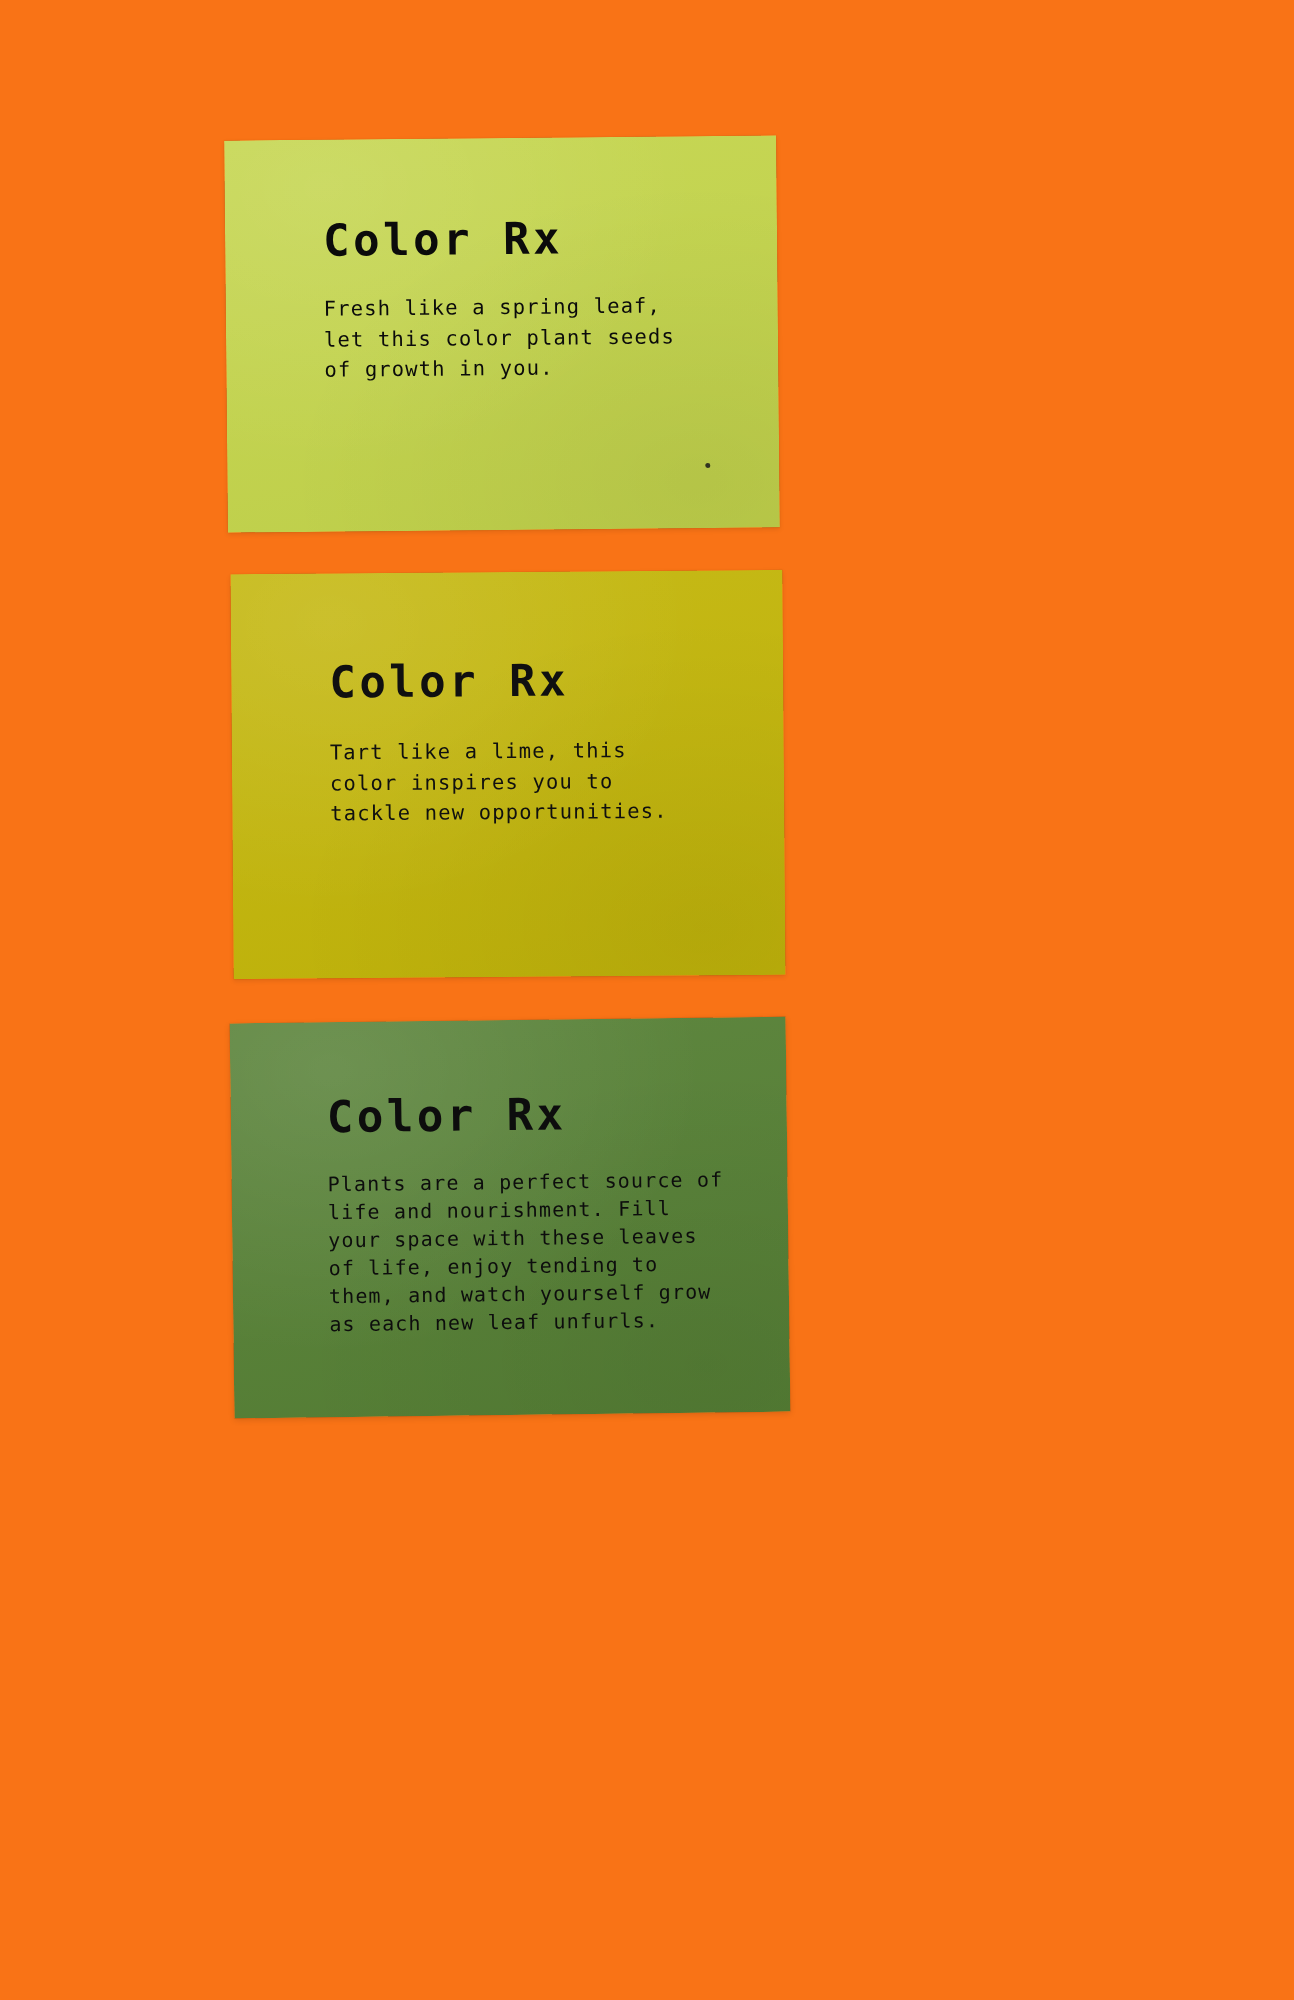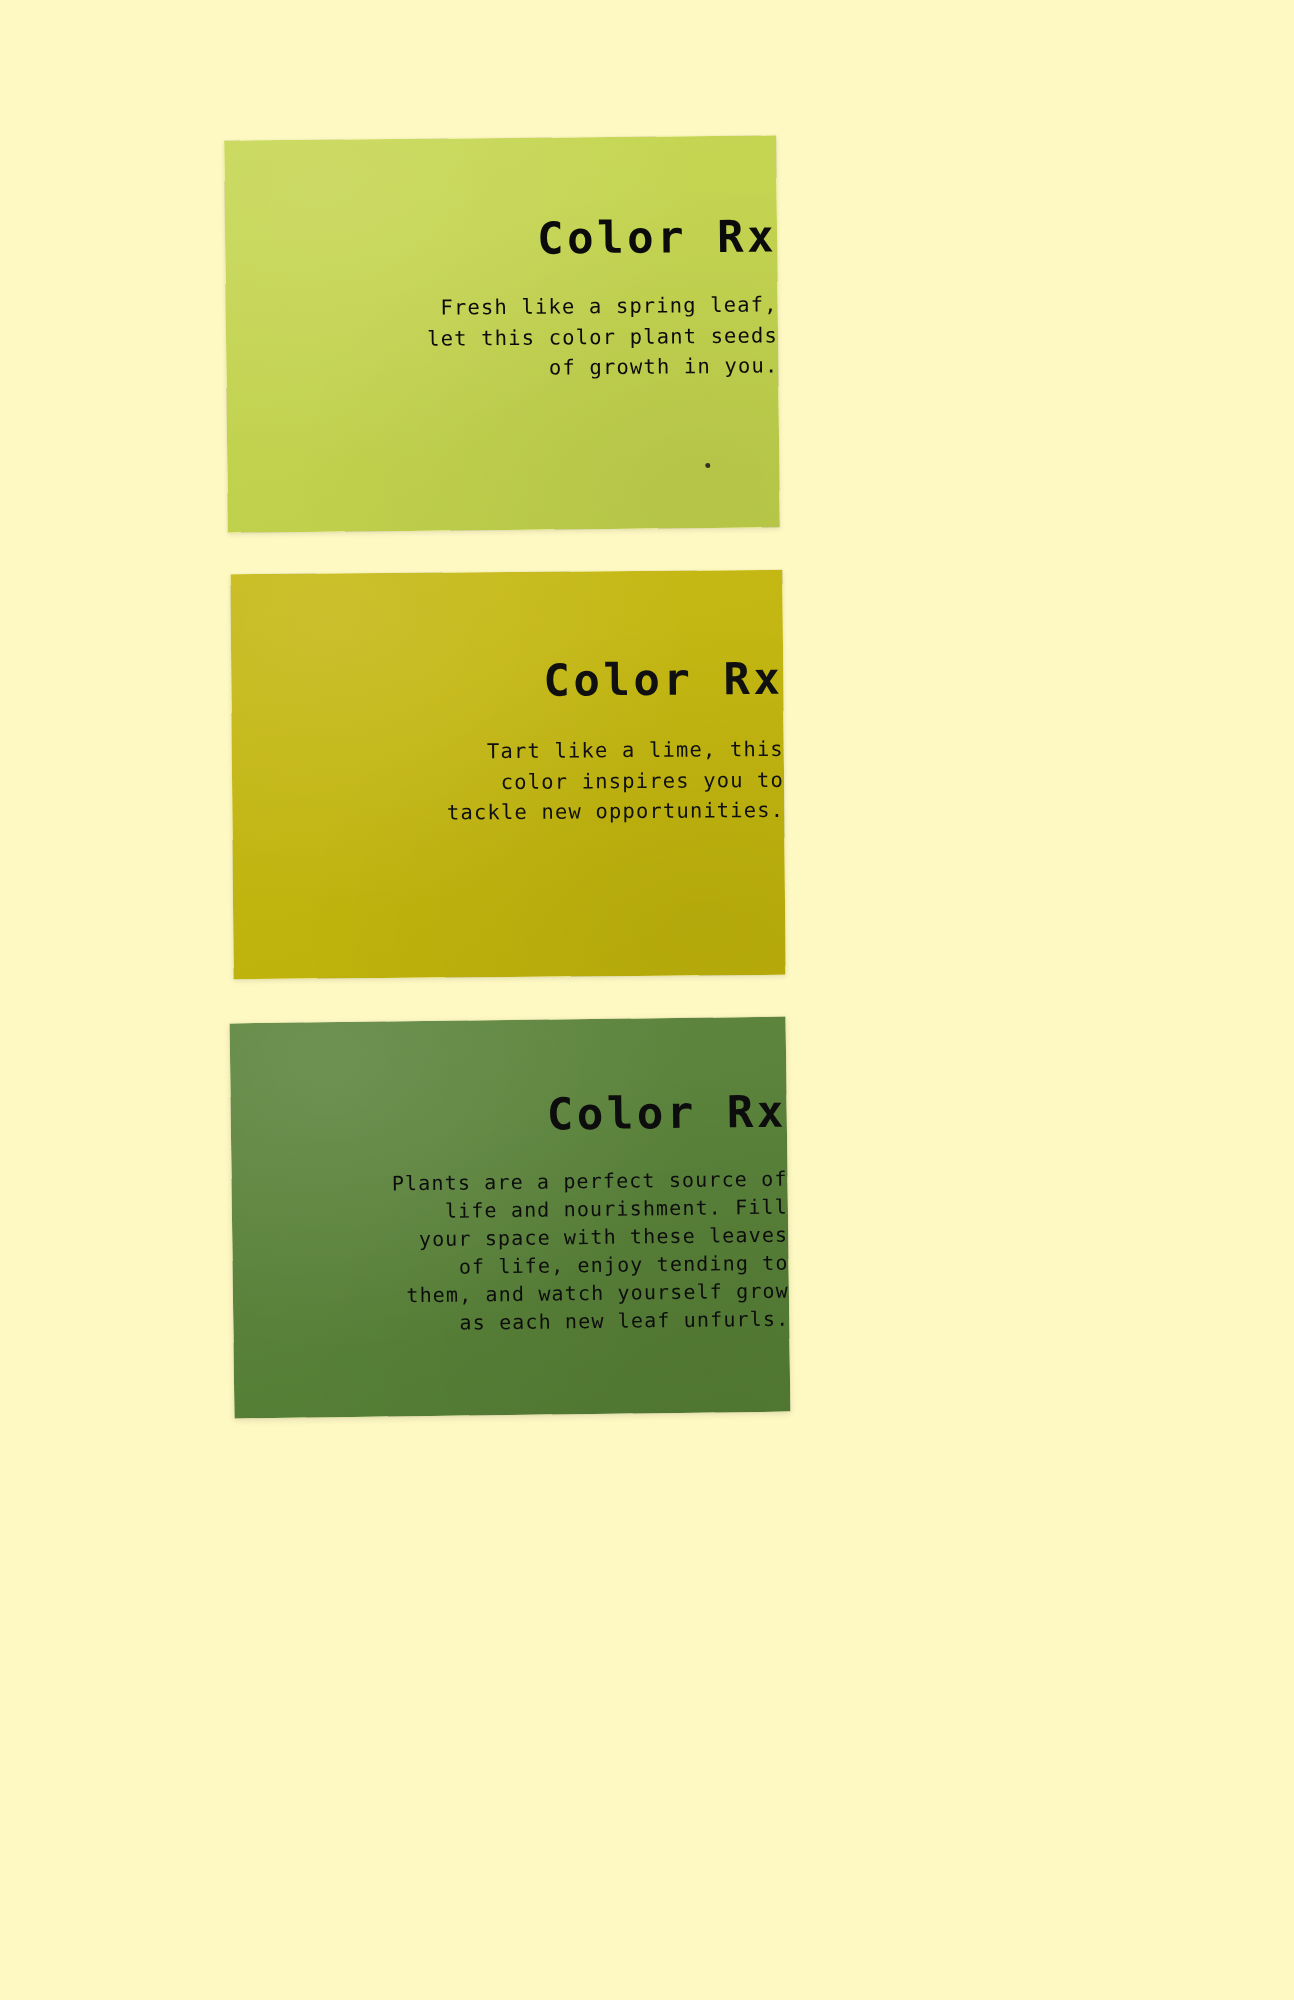--- a/index.html
+++ b/index.html
@@ -13,22 +13,21 @@
     height: 2000px;
     position: relative;
     overflow: hidden;
     font-family: "DejaVu Sans Mono", "Liberation Mono", monospace;
     background: #ffffff;
   }
 
   .stage {
     position: absolute;
     inset: 0;
-    background: #fef9c3;
-    text-align: right;
+    background: #f97316;
   }
 
   
   .card {
     position: absolute;
     box-sizing: border-box;
     overflow: hidden;
   }
 
   .card .surface {

